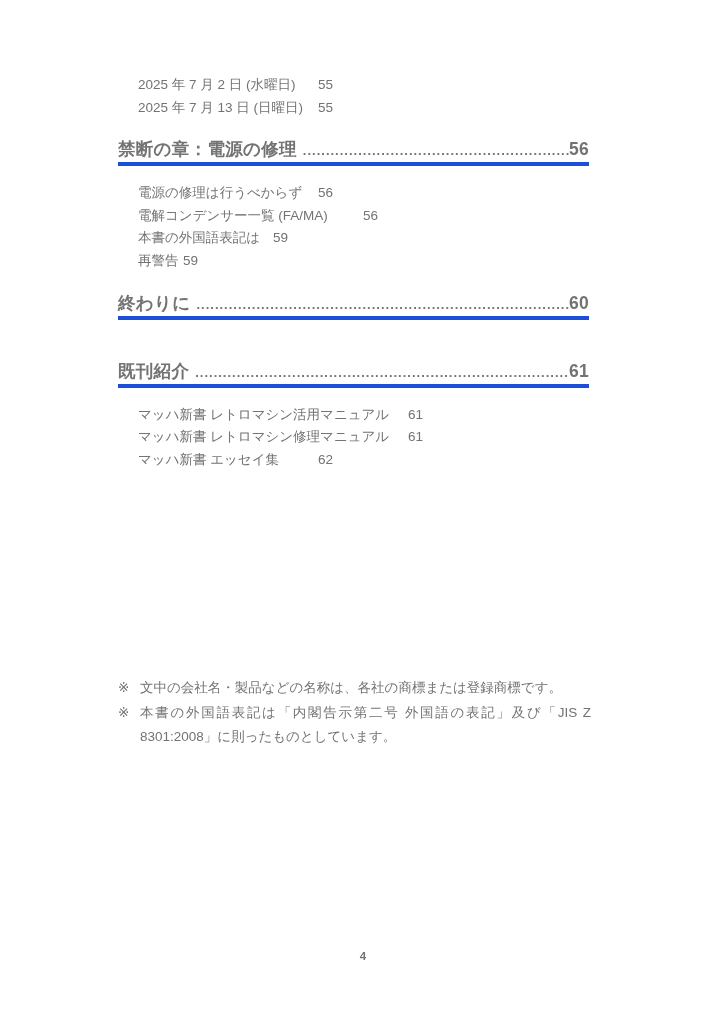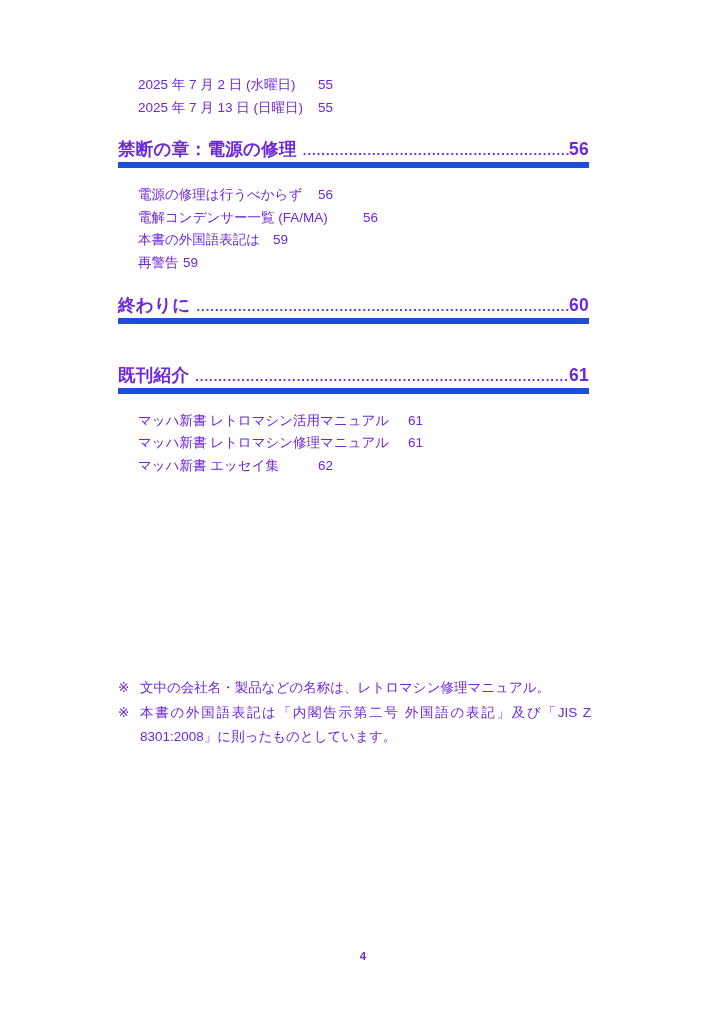--- a/index.html
+++ b/index.html
@@ -1,21 +1,21 @@
 <!DOCTYPE html>
 <html><head>
 <meta charset="utf-8">
 <style>
   html, body { margin: 0; padding: 0; background: #ffffff; }
   .page {
     position: relative;
     width: 726px;
     height: 1024px;
     background: #ffffff;
-    color: #6d28d9;
+    color: #737373;
     font-family: "Liberation Sans", "DejaVu Sans", sans-serif;
     overflow: hidden;
   }
   .toc {
     position: absolute;
     top: 74px;
     left: 118px;
     width: 471px;
   }
   .toc-item {
@@ -25,21 +25,21 @@
     white-space: pre;
     tab-size: 45px;
     -moz-tab-size: 45px;
   }
   .toc-chapter {
     display: flex;
     align-items: baseline;
     font-weight: bold;
     font-size: 17.5px;
     line-height: 22px;
-    border-bottom: 6px solid #1d4ed8;
+    border-bottom: 4px solid #1d4ed8;
     margin-top: 19px;
     letter-spacing: 0.3px;
   }
   .toc-chapter + .toc-chapter { margin-top: 40px; }
   .toc-chapter + .toc-item { margin-top: 16px; }
   .toc-chapter .chapter-title { flex: 0 0 auto; white-space: nowrap; }
   .toc-chapter .leader {
     flex: 1 1 auto;
     min-width: 0;
     overflow: hidden;
@@ -99,21 +99,21 @@
         <span class="chapter-page">61</span>
       </div>
       <div class="toc-item"><span>マッハ新書 レトロマシン活用マニュアル</span>	<span>61</span></div>
       <div class="toc-item"><span>マッハ新書 レトロマシン修理マニュアル</span>	<span>61</span></div>
       <div class="toc-item"><span>マッハ新書 エッセイ集</span>	<span>62</span></div>
     </div>
   <div class="footnotes" id="footnotes">
       <div class="footnote">
         <span class="fn-marker">※</span>
         <div class="fn-text">
-          <div class="fn-line">文中の会社名・製品などの名称は、レトロマシン修理マニュアル。</div>
+          <div class="fn-line">文中の会社名・製品などの名称は、各社の商標または登録商標です。</div>
         </div>
       </div>
       <div class="footnote">
         <span class="fn-marker">※</span>
         <div class="fn-text">
           <div class="fn-line justified">本書の外国語表記は「内閣告示第二号 外国語の表記」及び「JIS Z</div>
           <div class="fn-line">8301:2008」に則ったものとしています。</div>
         </div>
       </div>
     </div>

